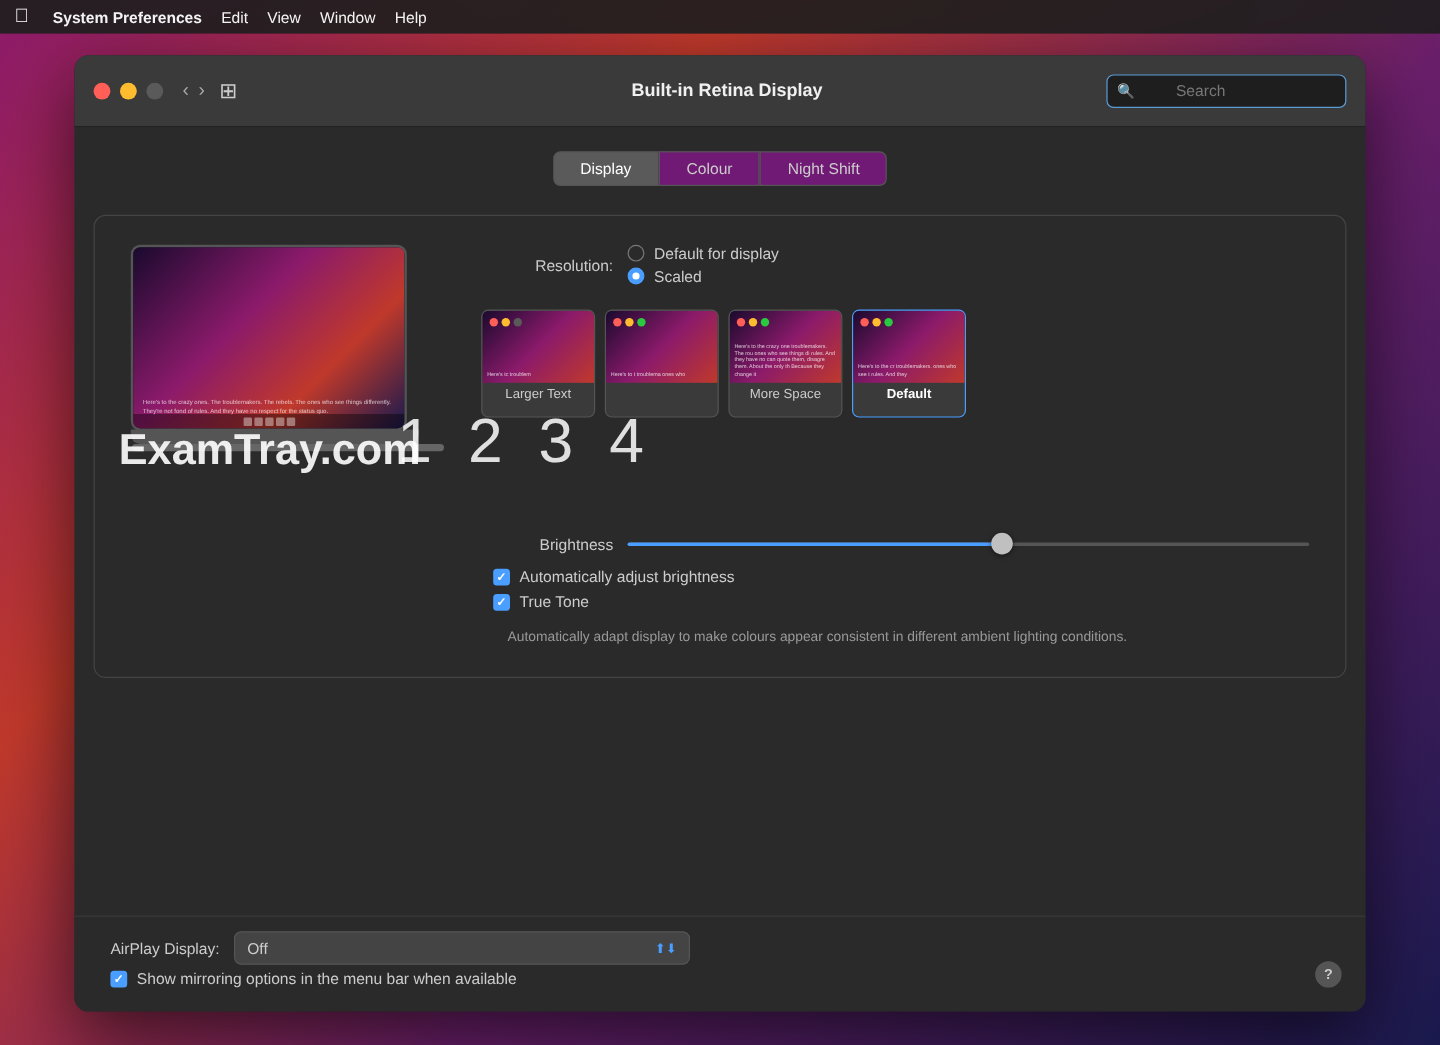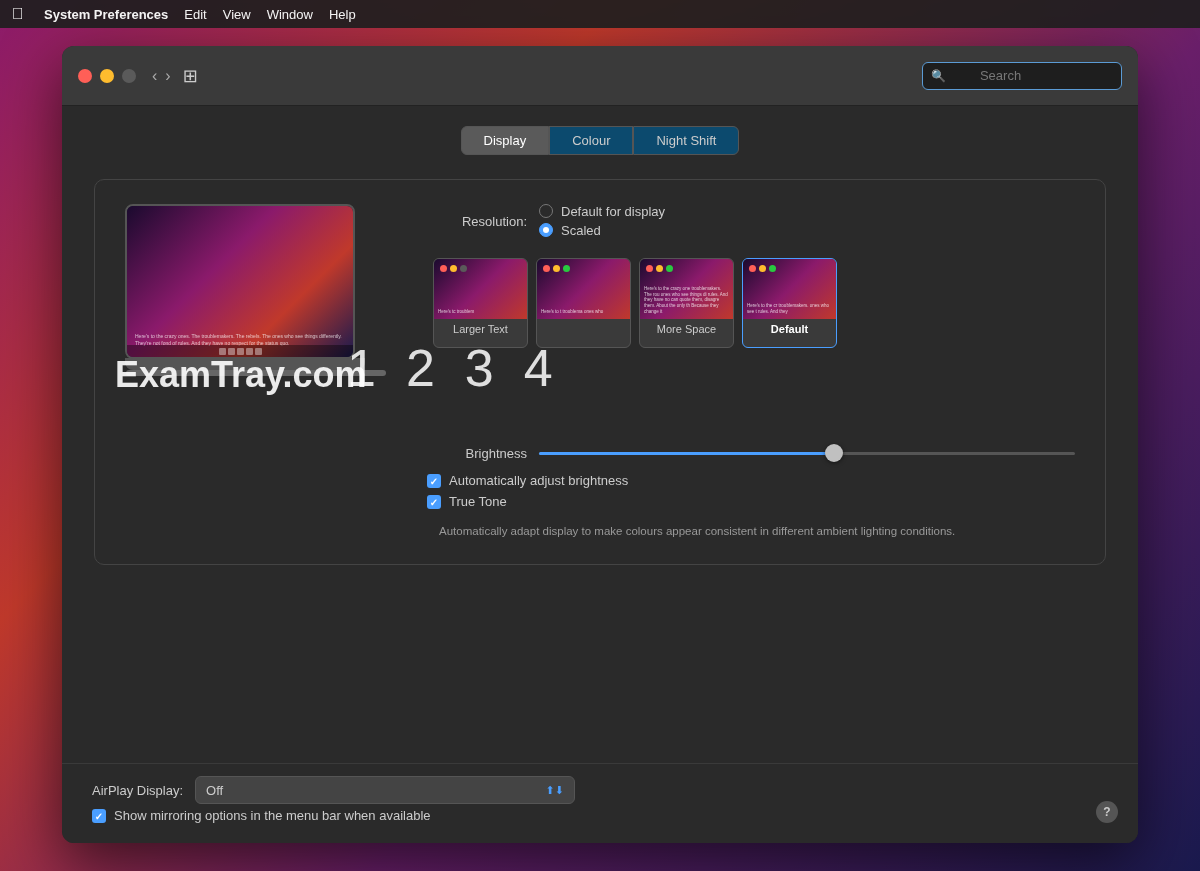--- a/index.html
+++ b/index.html
@@ -142,38 +142,38 @@
       width: 100%;
       margin-left: 28px;
     }
 
     .search-box input::placeholder {
       color: #777;
     }
 
     
     .content {
-      padding: 20px 32px;
+      padding: 20px 16px;
       height: calc(100% - 60px - 80px);
       overflow: hidden;
     }
 
     
     .tabs {
       display: flex;
       justify-content: center;
       gap: 0;
       margin-bottom: 24px;
     }
 
     .tab {
       padding: 6px 22px;
       font-size: 13px;
       color: #ccc;
-      background: #0c4a6e;
+      background: #701a75;
       border: 1px solid #555;
       cursor: pointer;
     }
 
     .tab:first-child {
       border-radius: 6px 0 0 6px;
     }
 
     .tab:last-child {
       border-radius: 0 6px 6px 0;
@@ -333,21 +333,21 @@
       width: 6px;
       height: 6px;
       border-radius: 50%;
       background: white;
     }
 
     
     .scale-options {
       display: flex;
       gap: 8px;
-      margin: 12px 16px;
+      margin: 12px 0;
     }
 
     .scale-option {
       width: 95px;
       height: 90px;
       background: #3a3a3a;
       border: 1.5px solid #555;
       border-radius: 6px;
       overflow: hidden;
       cursor: pointer;
@@ -588,20 +588,21 @@
     <div class="traffic-lights">
       <div class="traffic-light tl-close"></div>
       <div class="traffic-light tl-minimize"></div>
       <div class="traffic-light tl-maximize"></div>
     </div>
     <div class="nav-arrows">
       <span class="nav-arrow">‹</span>
       <span class="nav-arrow">›</span>
     </div>
     <span class="grid-icon">⊞</span>
+    <span class="window-title">Built-in Retina Display</span>
     <div class="search-box">
       <span class="search-box-icon">🔍</span>
       <input type="text" placeholder="Search" style="">
     </div>
   </div>
 
   <div class="content">
 
     <div class="tabs">
       <div class="tab active">Display</div>

